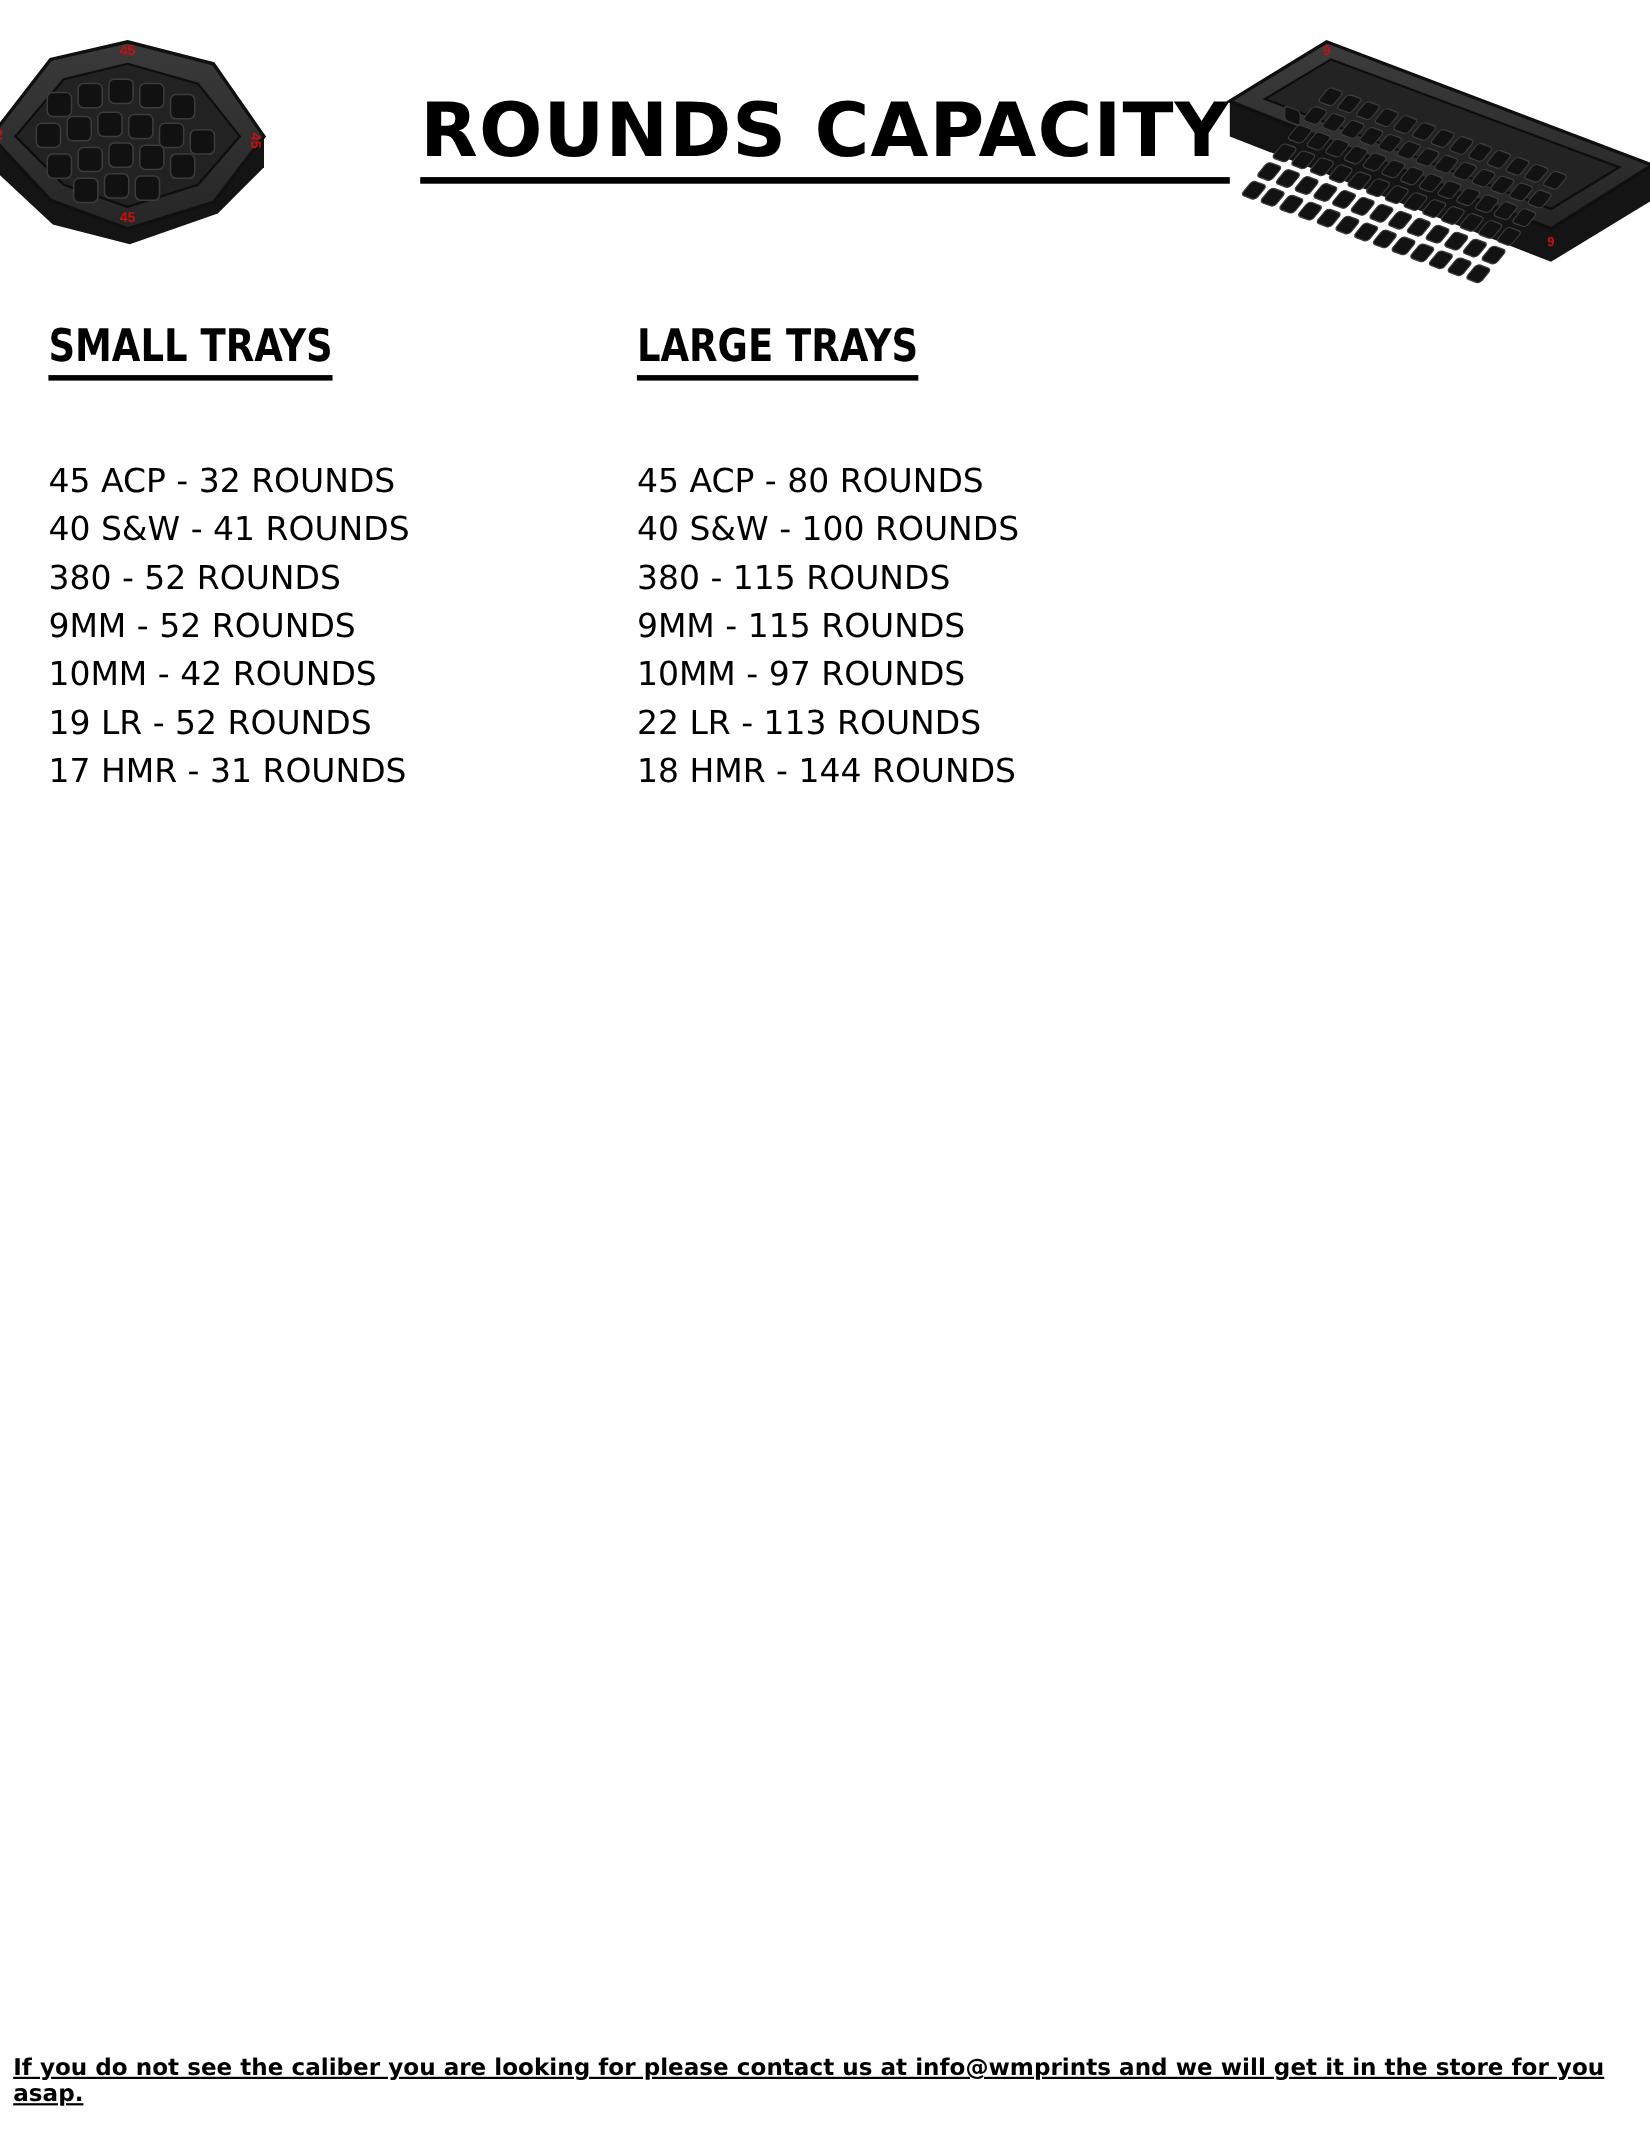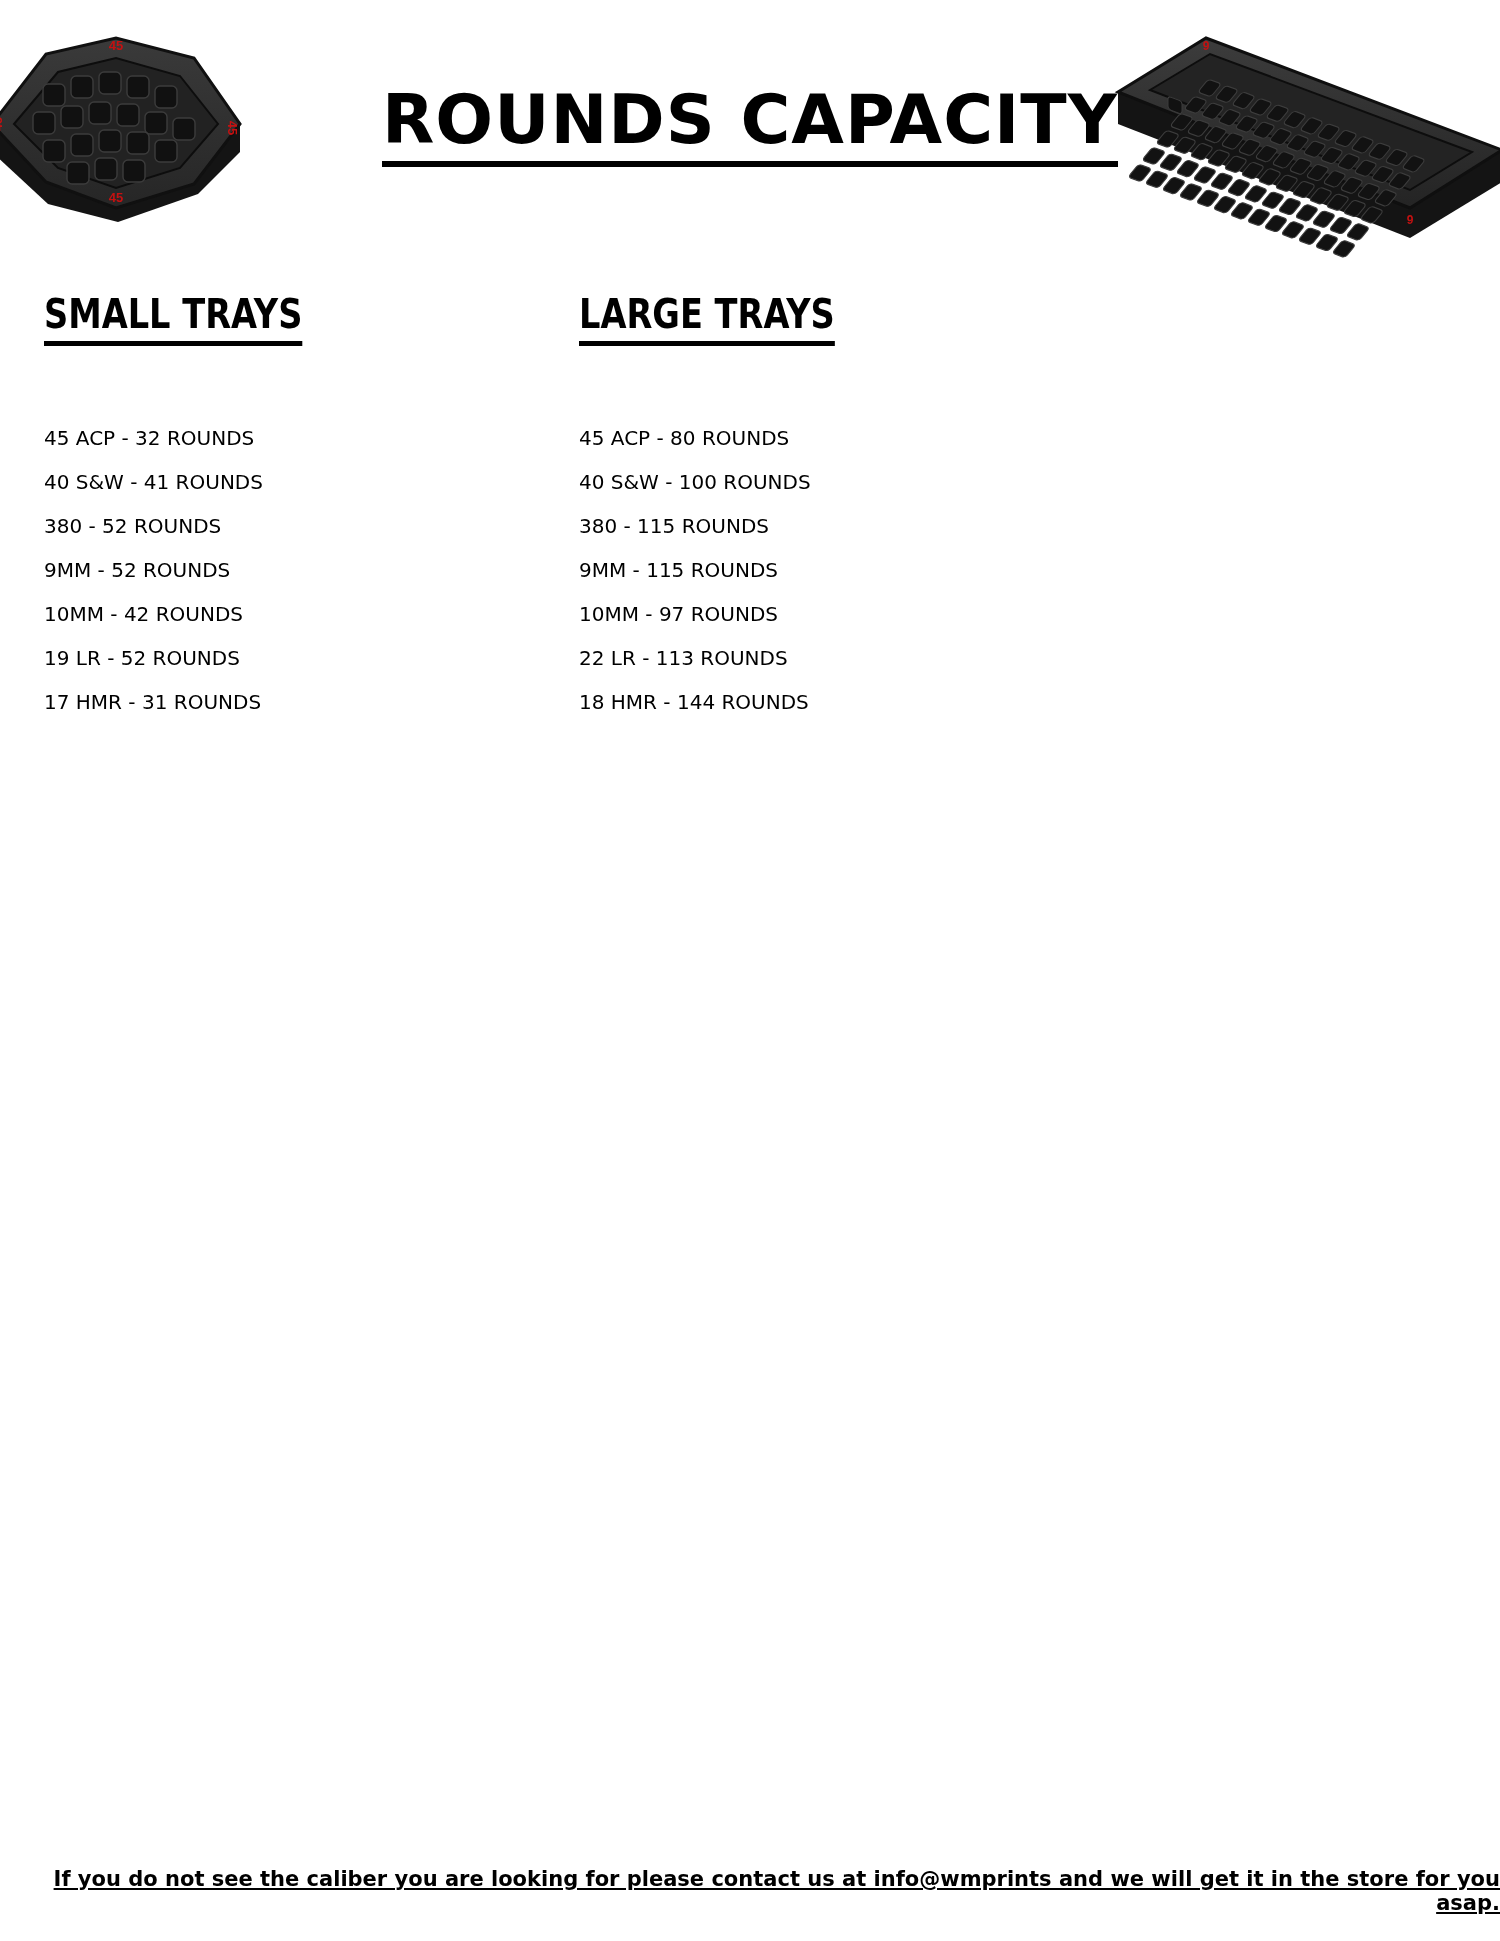--- a/index.html
+++ b/index.html
@@ -81,32 +81,32 @@
     white-space: nowrap;
   }
 
   .list {
     margin-top: 70px;
     list-style: none;
     padding: 0;
   }
   .list li {
     font-family: "DejaVu Sans", sans-serif;
-    font-size: 20px;
+    font-size: 30px;
     line-height: 44px;
     white-space: nowrap;
   }
 
   
   .footer {
     position: absolute;
     left: 12px;
     right: 0;
     bottom: 26px;
-    text-align: right;
+    text-align: left;
   }
   .footer-note {
     font-family: "DejaVu Sans", sans-serif;
     font-weight: bold;
     font-size: 21px;
     text-decoration: underline;
   }
 </style>
 </head>
 <body>

